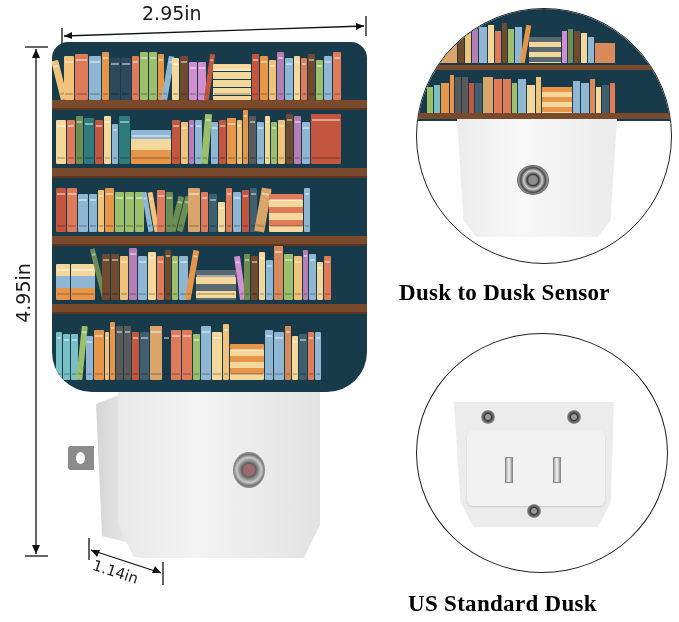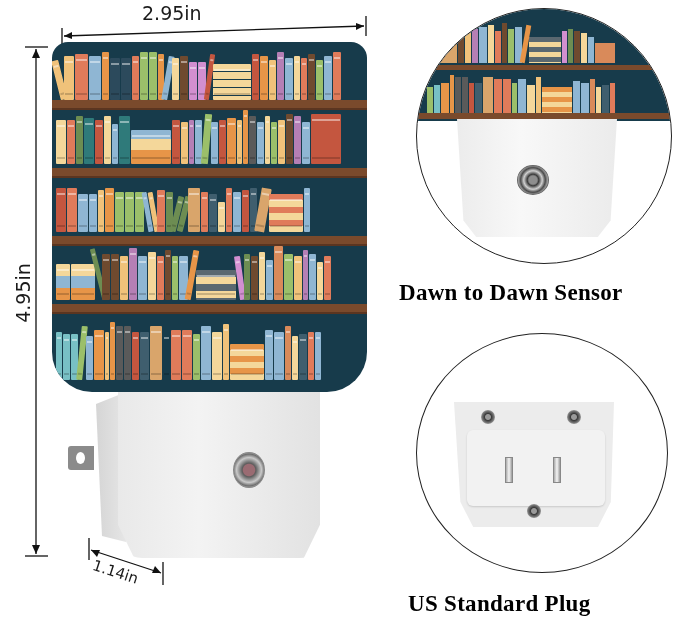--- a/index.html
+++ b/index.html
@@ -288,24 +288,24 @@
     <span class="c-book" style="width:8px;height:32px;background:#8fb6d3"></span>
     <span class="c-book" style="width:5px;height:36px;background:#d98a5a"></span>
     <span class="c-book" style="width:5px;height:28px;background:#f4d79a"></span>
     <span class="c-book" style="width:7px;height:30px;background:#3f5e6e"></span>
     <span class="c-book" style="width:5px;height:32px;background:#e07b5a"></span>
   </div>
   <div class="c-board" style="top:104px; height:6px;"></div>
   <div class="c-device"></div>
   <div class="c-sensor"></div>
 </div>
-<div class="caption" id="caption-sensor">Dawn to Dawn Sensor</div>
+<div class="caption" id="caption-sensor">Dusk to Dusk Sensor</div>
 
 <div class="circle" id="circle-plug">
   <div class="plug-body"></div>
   <div class="plug-face"></div>
   <div class="screw" style="left:64px; top:76px;"></div>
   <div class="screw" style="left:150px; top:76px;"></div>
   <div class="screw" style="left:110px; top:170px;"></div>
   <div class="blade" style="left:88px; top:123px;"></div>
   <div class="blade" style="left:136px; top:123px;"></div>
 </div>
-<div class="caption" id="caption-plug">US Standard Plug</div>
+<div class="caption" id="caption-plug">US Standard Dusk</div>
 
 </body></html>

